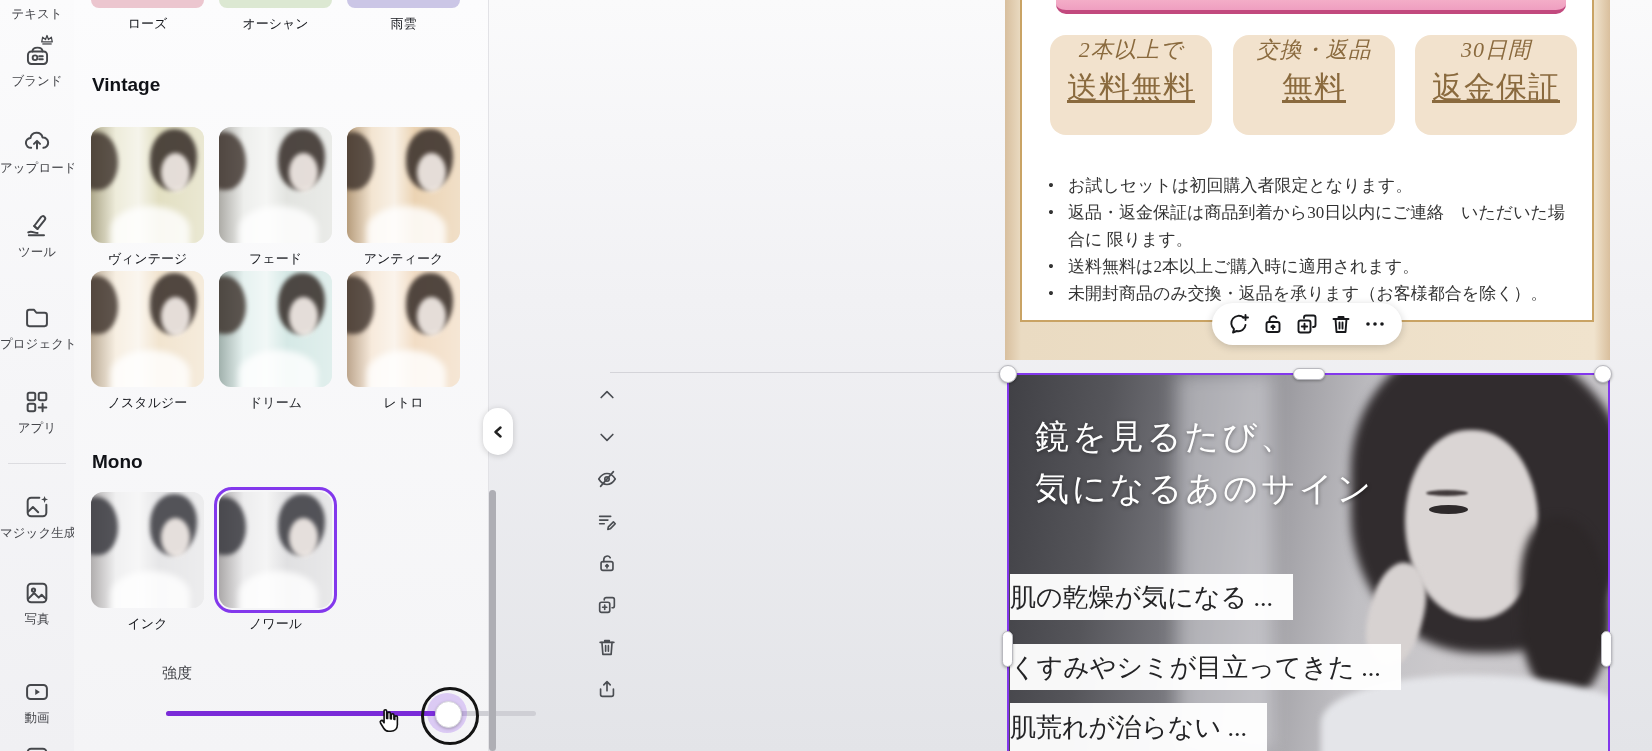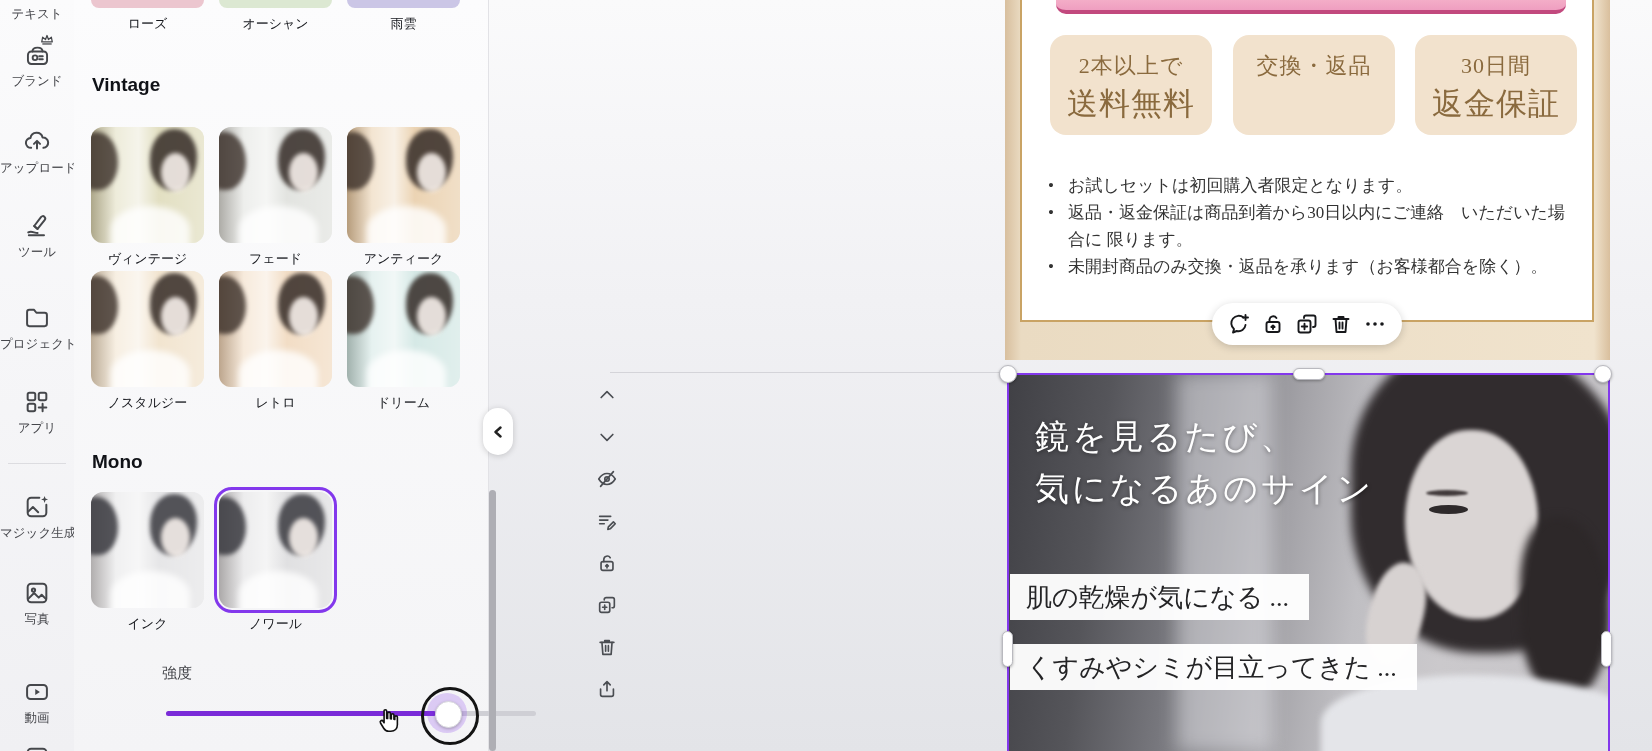--- a/index.html
+++ b/index.html
@@ -39,41 +39,41 @@
   .collapse-btn{position:absolute;left:483px;top:408px;width:30px;height:47px;background:#fff;border-radius:15px;box-shadow:0 1px 6px rgba(0,0,0,.18);display:flex;align-items:center;justify-content:center;cursor:pointer;z-index:6;}
   
   .vtool{position:absolute;left:591px;top:379px;width:32px;display:flex;flex-direction:column;gap:10px;}
   .vtool .vt{width:32px;height:32px;display:flex;align-items:center;justify-content:center;cursor:pointer;border-radius:6px;}
   
   .gap-line{position:absolute;left:610px;top:372px;width:397px;height:1px;background:#d4d4d9;}
   .page1{position:absolute;left:1005px;top:0;width:605px;height:360px;background:linear-gradient(90deg,#d8bf9e 0px,#eadbc2 16px,#f0e3cd calc(100% - 16px),#d9bf9d 100%);}
   .card{position:absolute;left:15px;right:16px;top:-20px;bottom:38px;background:#fff;border:2px solid var(--gold);}
   .banner{position:absolute;left:51px;top:-6px;width:510px;height:16px;background:linear-gradient(180deg,#f6b6cc,#ef9ec0);border-bottom:4px solid var(--banner-line);border-radius:0 0 10px 10px;}
   .bbox{position:absolute;top:35px;width:162px;height:100px;background:var(--box-bg);border-radius:16px;text-align:center;font-family:"Liberation Serif","DejaVu Serif",serif;color:var(--box-text);}
-  .bbox .t1{margin-top:16px;font-size:22px;letter-spacing:1px;}
-  .bbox .t2{margin-top:2px;font-size:31px;letter-spacing:1px;}
+  .bbox .t1{font-size:22px;letter-spacing:1px;font-style:italic;}
+  .bbox .t2{margin-top:2px;font-size:31px;letter-spacing:1px;text-decoration:underline;}
   .notes{position:absolute;left:43px;top:172px;width:525px;font-family:"Liberation Serif","DejaVu Serif",serif;font-size:17px;line-height:27px;color:#333;}
   .note-line{white-space:nowrap;}
   .note-line .dot{display:inline-block;width:20px;}
   .note-line.no-dot{padding-left:20px;}
   
   .etool{position:absolute;left:1212px;top:303px;width:190px;height:42px;background:#fff;border-radius:21px;box-shadow:0 2px 8px rgba(0,0,0,.18);display:flex;align-items:center;justify-content:space-between;padding:0 14px;box-sizing:border-box;z-index:5;}
   .etool .et{width:26px;height:26px;display:flex;align-items:center;justify-content:center;cursor:pointer;}
   
   .page2{position:absolute;left:1007px;top:373px;width:603px;height:378px;overflow:hidden;background:linear-gradient(97deg,#404045 0%,#55555a 16%,#77777d 30%,#a3a2a7 46%,#c0bfc3 58%,#cbc9cc 72%,#c6c4c8 100%);}
   .p2-hiband{position:absolute;left:170px;top:0;width:95px;height:100%;background:rgba(238,238,242,.45);filter:blur(9px);}
   .p2-hair{position:absolute;left:57%;top:-8%;width:47%;height:82%;background:#312c2e;border-radius:44% 56% 52% 48%;filter:blur(5px);}
   .p2-face{position:absolute;left:66%;top:15%;width:22%;height:50%;background:#dad5d4;border-radius:50% 50% 46% 54%;filter:blur(2px);}
   .p2-brow{position:absolute;left:69.5%;top:31%;width:7%;height:1.6%;background:#413a3b;border-radius:50%;filter:blur(1px);}
   .p2-eye{position:absolute;left:70%;top:35%;width:6.5%;height:2.4%;background:#2e2a2b;border-radius:50%;filter:blur(.5px);}
   .p2-pony{position:absolute;left:85%;top:38%;width:15%;height:48%;background:#2d2829;border-radius:40% 60% 50% 50%;filter:blur(4px);}
   .p2-hand{position:absolute;left:60%;top:50%;width:9%;height:28%;background:#d7d2d1;border-radius:45%;transform:rotate(14deg);filter:blur(2px);}
   .p2-shoulder{position:absolute;left:52%;top:80%;width:55%;height:28%;background:#e4e5e9;border-radius:45% 55% 0 0;filter:blur(3px);}
   .p2-title{position:absolute;left:28px;font-family:"Liberation Serif","DejaVu Serif",serif;font-size:34px;letter-spacing:3px;color:#fff;text-shadow:0 1px 4px rgba(0,0,0,.45);white-space:nowrap;}
-  .p2-label{position:absolute;left:3px;background:rgba(255,255,255,.96);font-family:"Liberation Serif","DejaVu Serif",serif;font-size:26px;color:#242426;display:flex;align-items:center;padding:0 20px 0 16px;white-space:nowrap;}
+  .p2-label{position:absolute;left:3px;background:rgba(255,255,255,.96);font-family:"Liberation Serif","DejaVu Serif",serif;font-size:26px;color:#242426;display:flex;align-items:center;padding:0 20px 0 0;white-space:nowrap;}
   
   .sel-border{position:absolute;left:1007px;top:373px;width:603px;height:378px;border:2px solid var(--accent);border-bottom:none;box-sizing:border-box;pointer-events:none;z-index:4;}
   .handle-circle{position:absolute;width:16px;height:16px;border-radius:50%;background:#fff;border:1px solid #b9b9bf;box-shadow:0 1px 3px rgba(0,0,0,.3);z-index:5;cursor:pointer;}
   .handle-hpill{position:absolute;width:30px;height:10px;border-radius:6px;background:#fff;border:1px solid #b9b9bf;box-shadow:0 1px 3px rgba(0,0,0,.3);z-index:5;cursor:pointer;}
   .handle-vpill{position:absolute;width:9px;height:34px;border-radius:6px;background:#fff;border:1px solid #b9b9bf;box-shadow:0 1px 3px rgba(0,0,0,.3);z-index:5;cursor:pointer;}
   .cursor{position:absolute;left:374px;top:706px;z-index:9;pointer-events:none;}
 </style>
 </head>
 <body>
 
@@ -244,38 +244,38 @@
         <div class="thumb" style="--tint: #EEDCC0;">
             <div class="band"></div>
             <div class="head-l"></div>
             <div class="head-r"></div>
             <div class="face-r"></div>
             <div class="body"></div>
           </div>
         <div class="flabel">ノスタルジー</div>
       </div>
       <div class="fcell">
+        <div class="thumb" style="--tint: #C8E2DE;">
+            <div class="band"></div>
+            <div class="head-l"></div>
+            <div class="head-r"></div>
+            <div class="face-r"></div>
+            <div class="body"></div>
+          </div>
+        <div class="flabel">ドリーム</div>
+      </div>
+      <div class="fcell">
         <div class="thumb" style="--tint: #EED2B2;">
             <div class="band"></div>
             <div class="head-l"></div>
             <div class="head-r"></div>
             <div class="face-r"></div>
             <div class="body"></div>
           </div>
         <div class="flabel">レトロ</div>
-      </div>
-      <div class="fcell">
-        <div class="thumb" style="--tint: #C8E2DE;">
-            <div class="band"></div>
-            <div class="head-l"></div>
-            <div class="head-r"></div>
-            <div class="face-r"></div>
-            <div class="body"></div>
-          </div>
-        <div class="flabel">ドリーム</div>
       </div>
     </div>
 
     <div class="sect-title" style="top:451px;">Mono</div>
 
     <div class="frow mono" style="top:492px;">
       <div class="fcell">
         <div class="thumb" style="--tint: #DEDEE0;">
             <div class="band"></div>
             <div class="head-l"></div>
@@ -372,30 +372,32 @@
   <div class="page1">
     <div class="card"></div>
     <div class="banner"></div>
 
     <div class="bbox" style="left:45px;">
       <div class="t1">2本以上で</div>
       <div class="t2">送料無料</div>
     </div>
     <div class="bbox" style="left:228px;">
       <div class="t1">交換・返品</div>
+      <div class="t2">無料</div>
     </div>
     <div class="bbox" style="left:410px;">
       <div class="t1">30日間</div>
       <div class="t2">返金保証</div>
     </div>
 
     <div class="notes">
       <div class="note-line"><span class="dot">•</span><span>お試しセットは初回購入者限定となります。</span></div>
       <div class="note-line"><span class="dot">•</span><span>返品・返金保証は商品到着から30日以内にご連絡　いただいた場</span></div>
       <div class="note-line no-dot"><span>合に 限ります。</span></div>
+      <div class="note-line"><span class="dot">•</span><span>送料無料は2本以上ご購入時に適用されます。</span></div>
       <div class="note-line"><span class="dot">•</span><span>未開封商品のみ交換・返品を承ります（お客様都合を除く）。</span></div>
     </div>
   </div>
 
   <div class="etool">
     <div class="et">
       <svg width="24" height="24" viewBox="0 0 24 24" fill="none" stroke="#17181b" stroke-width="1.9" stroke-linecap="round" stroke-linejoin="round">
         <path d="M16.5 5.5A7 7 0 1 0 7 17l-1 3.5L9.8 19a7 7 0 0 0 8.7-6"></path>
           <path d="M18.5 3v5M16 5.5h5"></path>
       </svg>
@@ -438,20 +440,21 @@
     <div class="p2-eye"></div>
     <div class="p2-pony"></div>
     <div class="p2-hand"></div>
     <div class="p2-shoulder"></div>
 
     <div class="p2-title" style="top:93px;">気になるあのサイン</div>
     <div class="p2-title" style="top:41px;">鏡を見るたび、</div>
 
     <div class="p2-label" style="top:201px;height:46px;">肌の乾燥が気になる ...</div>
     <div class="p2-label" style="top:271px;height:46px;">くすみやシミが目立ってきた ...</div>
+    <div class="p2-label" style="top:330px;height:48px;">肌荒れが治らない ...</div>
   </div>
 
   <div class="sel-border"></div>
   <div class="handle-circle" style="left:999px;top:365px;"></div>
   <div class="handle-circle" style="left:1594px;top:365px;"></div>
   <div class="handle-hpill" style="left:1293px;top:368px;"></div>
   <div class="handle-vpill" style="left:1002px;top:631px;"></div>
   <div class="handle-vpill" style="left:1601px;top:631px;"></div>
 
   <div class="cursor">

